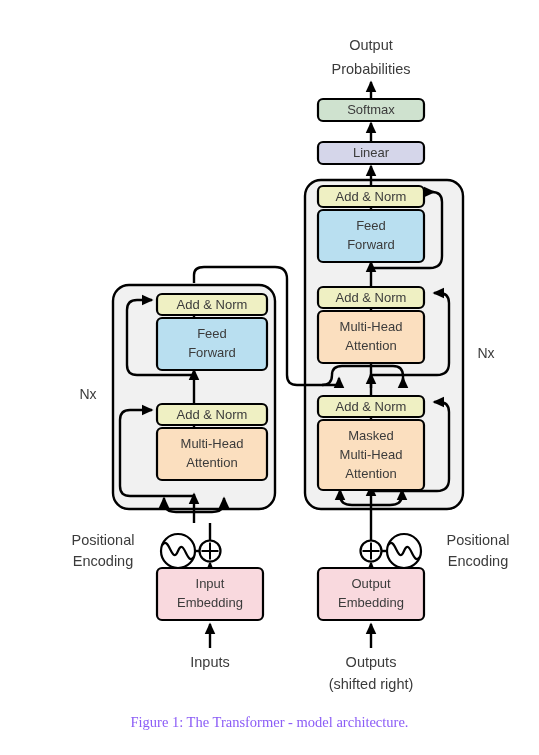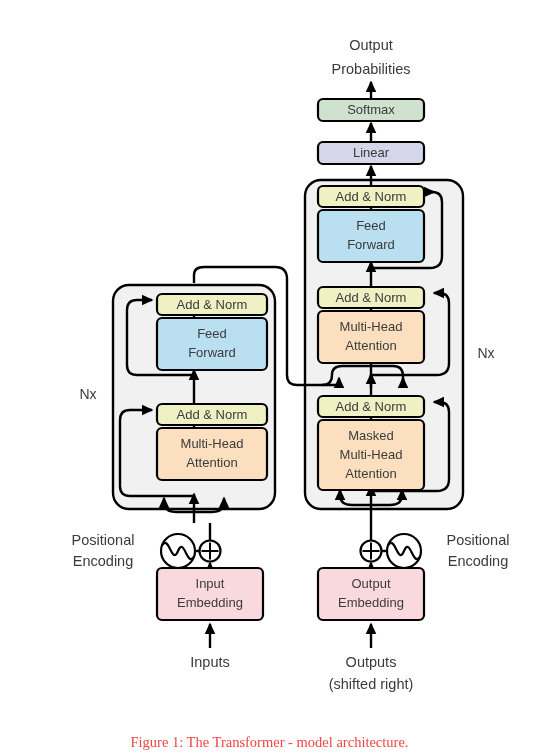--- a/index.html
+++ b/index.html
@@ -76,22 +76,21 @@
     stroke-width: 2.0;
   }
   .caption {
     position: absolute;
     left: 0;
     top: 714px;
     width: 539px;
     text-align: center;
     font-family: "Liberation Serif", serif;
     font-size: 14.5px;
-    color: #ef4444;
-    margin-top: 20px;
+    color: #8b5cf6;
   }
 </style>
 </head>
 <body>
 
 <div id="figure-root">
 
   <svg id="diagram" viewBox="0 0 539 755">
     <defs>
       <marker id="arrowhead" viewBox="0 0 10 10" refX="8.4" refY="5" markerWidth="5.2" markerHeight="5.2" orient="auto-start-reverse">

